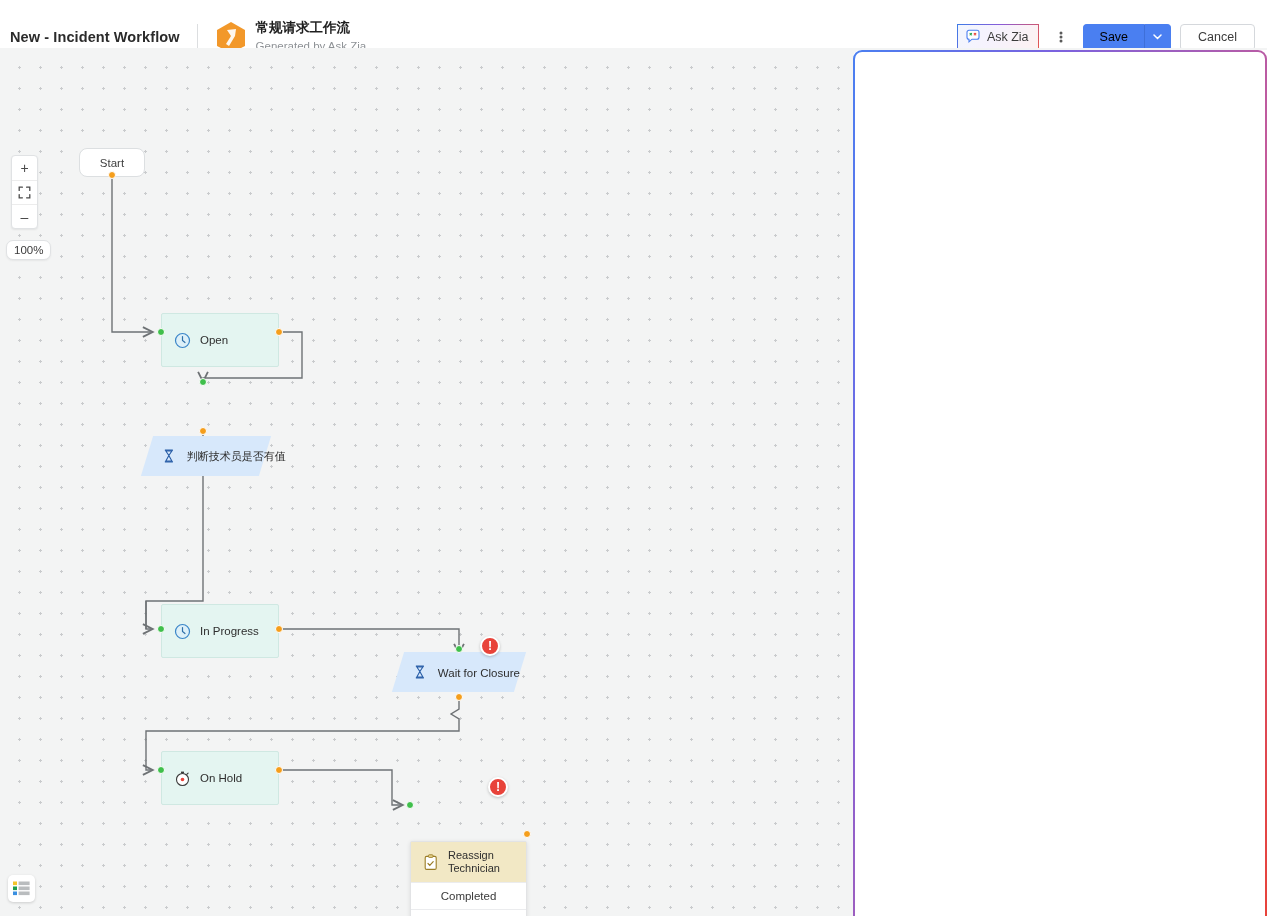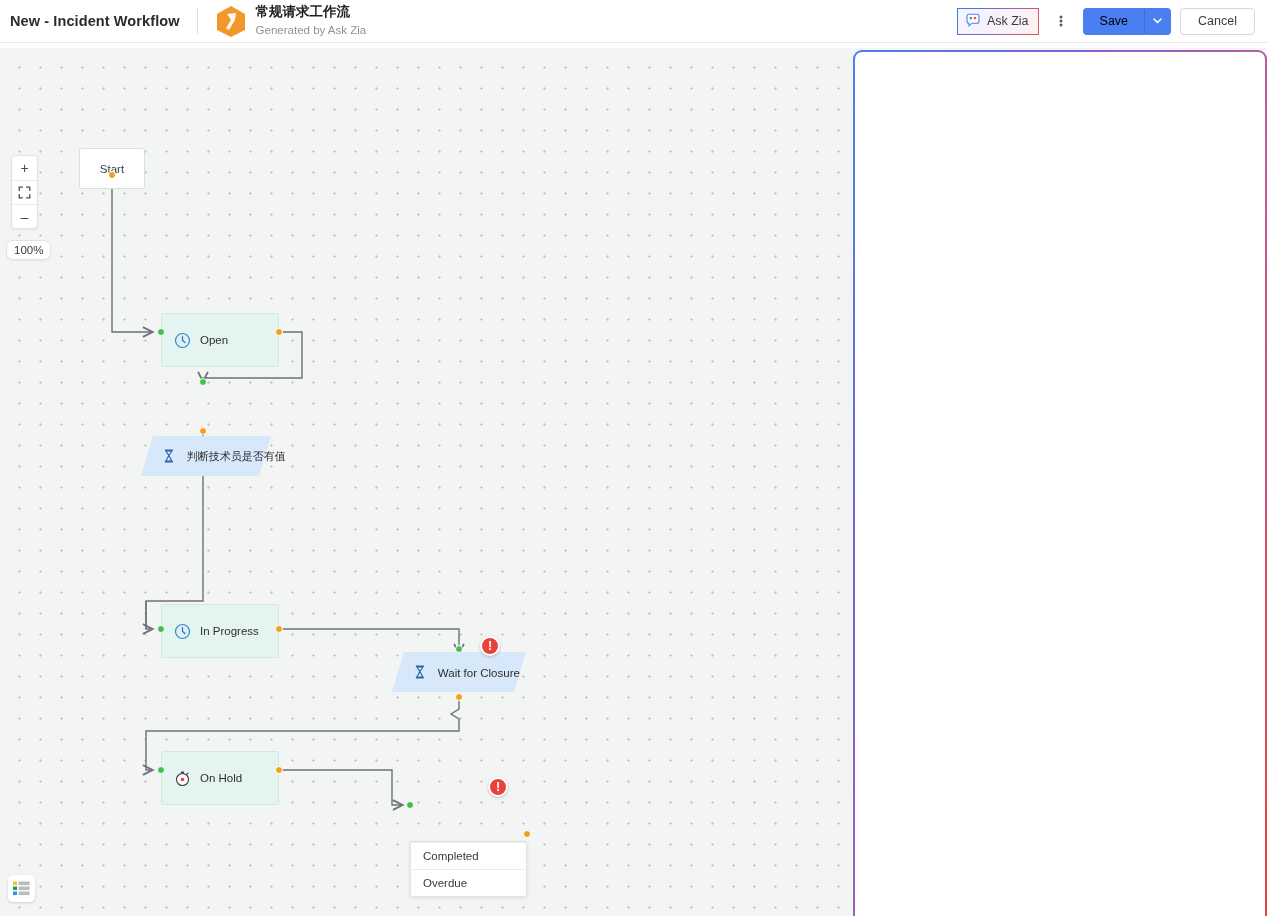--- a/index.html
+++ b/index.html
@@ -7,21 +7,21 @@
     margin: 0; padding: 0;
     width: 1267px; height: 916px;
     overflow: hidden;
     font-family: "Liberation Sans", sans-serif;
     background: #ffffff;
     color: #2f2f2f;
   }
 
   
   #topbar {
-    position: absolute; left: 0; top: 0;
+    position: absolute; left: 0; top: 16px;
     width: 1267px; height: 43px;
     background: #ffffff;
     border-bottom: 1px solid #e4e6e8;
     display: flex; align-items: center;
   }
   #wf-name {
     margin-left: 10px;
     font-size: 14.5px;
     font-weight: 600;
     color: #2b2b2b;
@@ -138,21 +138,21 @@
     position: absolute;
     display: flex; align-items: center;
     font-size: 11.5px; color: #2e2e2e;
   }
   .node-rect {
     background: #e4f5f1; border: 1px solid #cfe8e2;
     border-radius: 2px; height: 54px; padding-left: 12px;
   }
   .node-start {
     background: #ffffff; border: 1px solid #dcdfe1;
-    border-radius: 2px; height: 41px;
+    border-radius: 8px; height: 29px;
     justify-content: center; font-size: 11.5px; color: #404040;
   }
   .node-para {
     height: 40px;
     background: #d7e8fb;
     border: none;
     transform: skewX(-17deg);
   }
   .node-para > .para-inner {
     transform: skewX(17deg);
@@ -189,21 +189,21 @@
     box-shadow: 0 1px 4px rgba(0,0,0,.10);
     overflow: visible;
   }
   #reassign-head {
     background: #f2e8c5; display: flex; align-items: center;
     gap: 8px; padding: 7px 8px 7px 12px;
     font-size: 11px; line-height: 1.2; color: #2e2e2e;
   }
   .reassign-row {
     border-top: 1px solid #ebecee;
-    padding: 7px 12px; font-size: 11.5px; color: #3a3a3a;
+    padding: 7px 20px; font-size: 11.5px; color: #3a3a3a; text-align: center;
   }
 
   svg.edges { position: absolute; left: 0; top: 0; pointer-events: none; }
 
   
   #zia-panel {
     position: absolute; left: 853px; top: 50px;
     width: 414px; height: 866px;
     background: #fff;
     border-radius: 8px 0 0 0;
@@ -468,20 +468,30 @@
         <rect x="7" y="1.6" width="3" height="1.6" fill="#3a3a3a"></rect>
         <path d="M12.8 4.4l1.3-1.3" stroke="#3a3a3a" stroke-width="1.1" stroke-linecap="round"></path>
       </svg>
     </span>
     <span class="node-label" style="margin-left:9px;">On Hold</span>
   </div>
   <div class="port port-in" style="left:157px; top:718px;"></div>
   <div class="port port-out" style="left:275px; top:718px;"></div>
 
   <div id="node-reassign">
+    <div id="reassign-head">
+      <span class="node-ico">
+        <svg width="16" height="17" viewBox="0 0 16 17">
+          <rect x="2.2" y="2.4" width="11" height="13" rx="1.4" fill="#fff" stroke="#9a7d27" stroke-width="1.1"></rect>
+          <rect x="5.4" y="0.8" width="4.6" height="2.6" rx="0.8" fill="#e7d28a" stroke="#9a7d27" stroke-width=".9"></rect>
+          <path d="M5 9.5l1.8 1.8 3.4-3.6" stroke="#9a7d27" stroke-width="1.2" fill="none" stroke-linecap="round"></path>
+        </svg>
+      </span>
+      <span class="node-label-2l">Reassign Technician</span>
+    </div>
     <div class="reassign-row">Completed</div>
     <div class="reassign-row">Overdue</div>
   </div>
   <div class="port port-in" style="left:406px; top:753px;"></div>
   <div class="port port-out" style="left:523px; top:782px;"></div>
   <div class="err-badge" style="left:488px; top:729px;">!</div>
 
   <div id="zoom-ctl">
     <div class="zoom-btn">+</div>
     <div class="zoom-btn">

